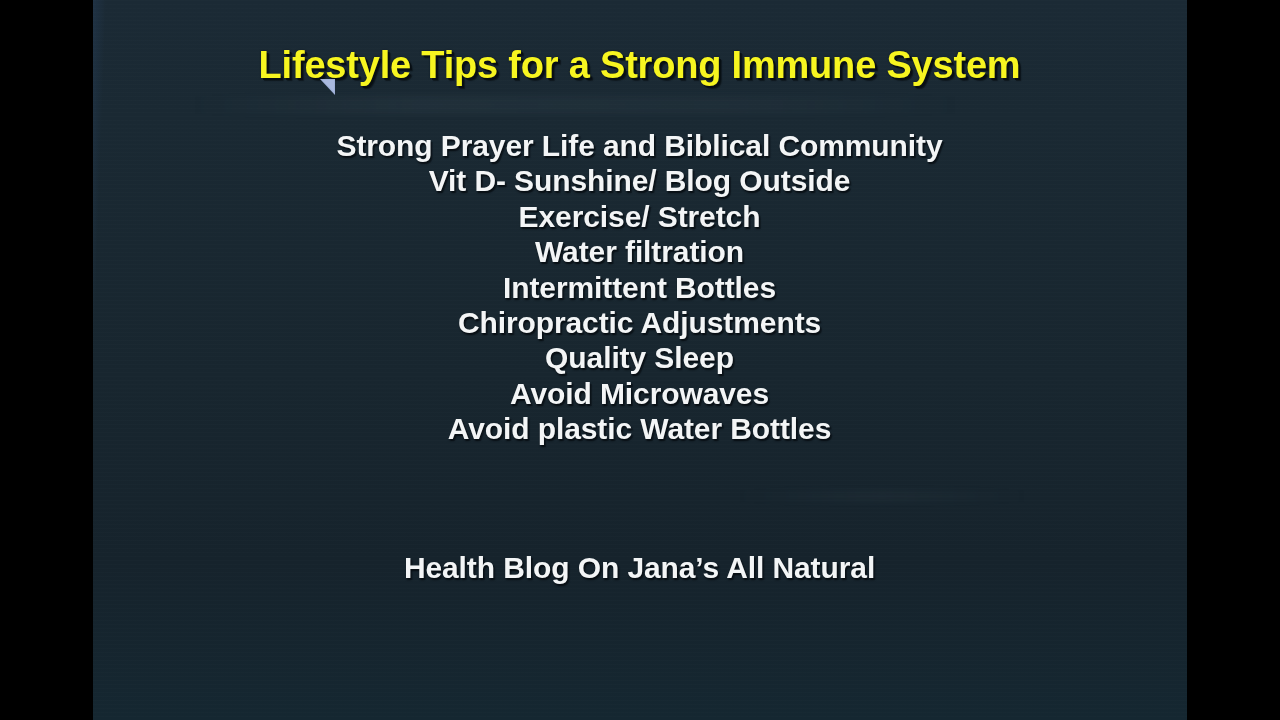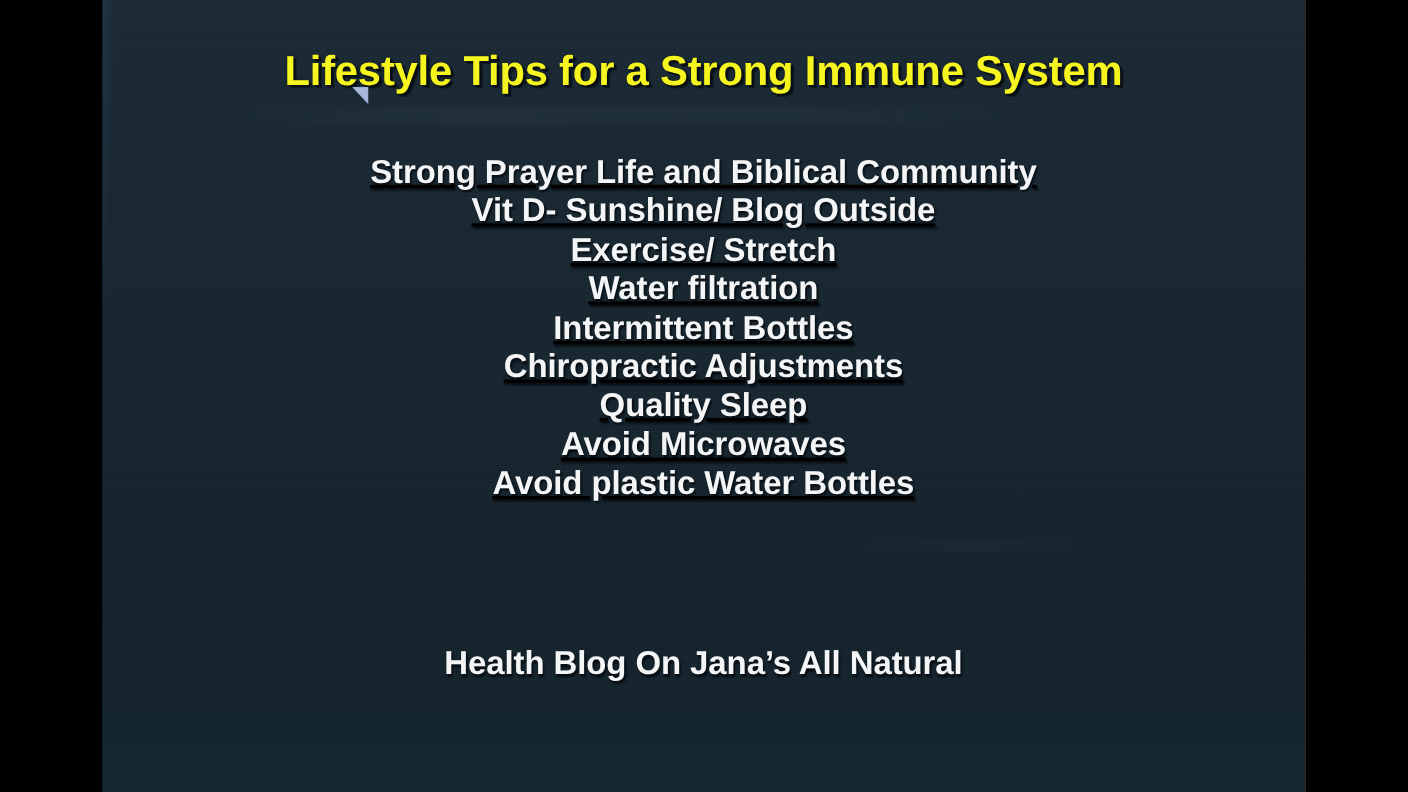--- a/index.html
+++ b/index.html
@@ -11,21 +11,21 @@
     width: 1280px;
     height: 720px;
     overflow: hidden;
     font-family: "Liberation Sans", sans-serif;
   }
 
   #screen {
     position: relative;
     width: 1280px;
     height: 720px;
-    background: #a16207;
+    background: #f97316;
     overflow: hidden;
   }
 
   
   .pillar {
     position: absolute;
     top: 0;
     bottom: 0;
     width: 93px;
     background: #000000;
@@ -101,24 +101,23 @@
        3px 3px 1px rgba(8,14,18,0.65),
        0 0 2px rgba(8,14,18,0.5);
     white-space: nowrap;
   }
 
   .tips-list {
     position: absolute;
     left: 0;
     right: 0;
     top: 128px;
-    margin: 11px;
+    margin: 0;
     padding: 0;
     list-style: none;
-    text-decoration: underline;
   }
   .tips-list li {
     font-size: 30px;
     font-weight: bold;
     line-height: 35.4px;
     color: #f3f5f6;
     letter-spacing: -0.1px;
     white-space: pre;
     text-shadow:
        1px 2px 2px rgba(6,12,16,0.85),
@@ -131,21 +130,20 @@
     right: 0;
     top: 551px;
     font-size: 30px;
     font-weight: bold;
     color: #f3f5f6;
     letter-spacing: -0.1px;
     white-space: nowrap;
     text-shadow:
        1px 2px 2px rgba(6,12,16,0.85),
        2px 2px 0 rgba(10,18,24,0.45);
-    margin-top: 36px;
   }
 
   
   #pointer-cursor {
     position: absolute;
     left: 228px;
     top: 79px;
     width: 15px;
     height: 16px;
     z-index: 30;

